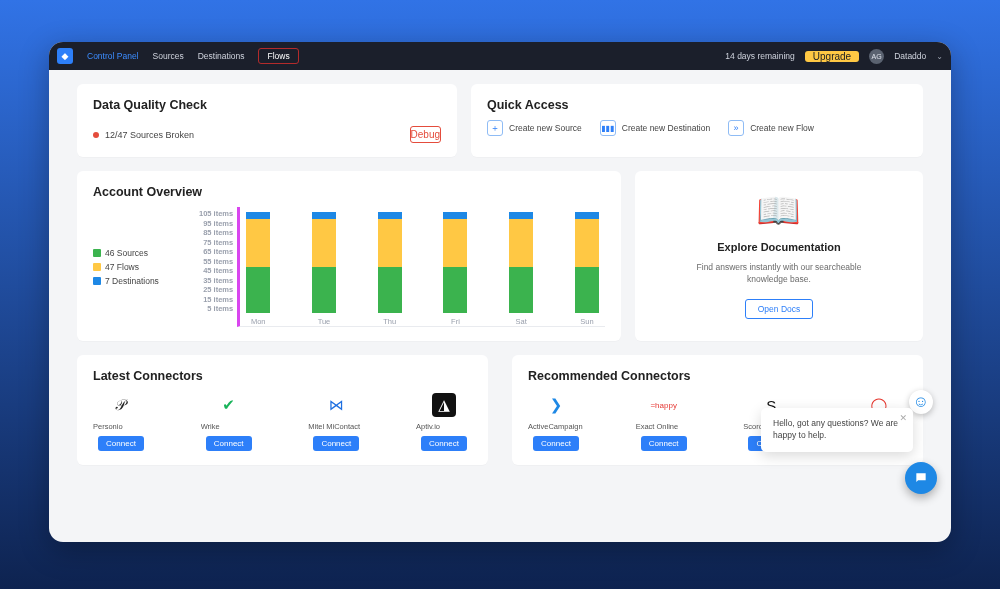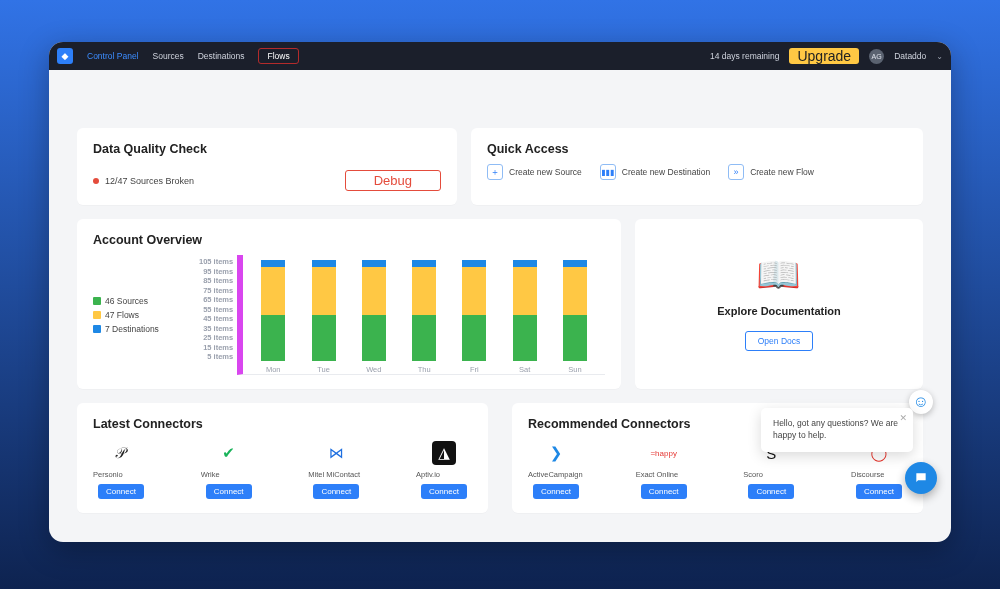--- a/index.html
+++ b/index.html
@@ -40,50 +40,50 @@
   font-size:8.5px;
 }
 .logo-box{width:16px;height:16px;background:#2d7ff9;border-radius:3px;display:flex;align-items:center;justify-content:center;color:#fff;font-size:9px;}
 .nav{display:flex;align-items:center;gap:14px;margin-left:4px;}
 .nav span{cursor:pointer;}
 .nav span.active{color:#3c8dff;text-align:right;}
 .nav span.flagged{
   padding:2px 8px;border:1px solid #b42b2b;border-radius:3px;color:#fff;
 }
 .topbar .spacer{flex:1;}
-.upgrade-btn{background:var(--accent-yellow);color:#222;border:none;border-radius:3px;padding:0 8px;font-size:14px;cursor:pointer;}
+.upgrade-btn{background:var(--accent-yellow);color:#222;border:none;border-radius:3px;padding:0 8px;font-size:10px;cursor:pointer;}
 .avatar{width:15px;height:15px;border-radius:50%;background:#5a6270;color:#dfe3ec;font-size:7px;display:flex;align-items:center;justify-content:center;}
 .chev{font-size:8px;color:#9aa0ad;}
 
-.content{padding:14px 28px 18px 28px;display:flex;flex-direction:column;gap:14px;margin-top:44px;}
+.content{padding:14px 28px 18px 28px;display:flex;flex-direction:column;gap:14px;}
 .row{display:flex;gap:14px;}
 
 .card{background:var(--card-bg);border-radius:6px;padding:14px 16px;box-shadow:0 1px 0 rgba(0,0,0,.02);}
 .card h3{font-size:12.5px;font-weight:600;margin:0 0 8px 0;color:var(--text-dark);}
 
 
 .dq{width:380px;display:flex;flex-direction:column;}
 .dq-body{display:flex;justify-content:space-between;align-items:center;margin-top:6px;}
 .dq-status{display:flex;align-items:center;gap:6px;font-size:9px;color:#444;}
 .dq-dot{width:6px;height:6px;border-radius:50%;background:var(--red);}
-.debug-btn{border:1px solid var(--red);color:var(--red);background:none;font-size:13px;padding:2px 28px;border-radius:3px;cursor:pointer;}
+.debug-btn{border:1px solid var(--red);color:var(--red);background:none;font-size:10px;padding:2px 0;border-radius:3px;cursor:pointer;}
 .qa{flex:1;}
 .qa-body{display:flex;gap:18px;margin-top:8px;}
 .qa-item{display:flex;align-items:center;gap:6px;font-size:8.5px;color:#444;cursor:pointer;}
 .qa-ico{width:16px;height:16px;border:1px solid #8fbcf5;border-radius:3px;display:flex;align-items:center;justify-content:center;color:var(--brand-blue);font-size:9px;}
 
 
 .overview{width:544px;}
 .ov-body{display:flex;margin-top:6px;}
 .legend{display:flex;flex-direction:column;gap:4px;justify-content:center;width:106px;font-size:8.5px;color:#444;}
 .legend .li{display:flex;align-items:center;gap:4px;text-align:center;}
 .sw{width:8px;height:8px;border-radius:1px;}
 .chartarea{flex:1;display:flex;}
 .yaxis{display:flex;flex-direction:column;justify-content:space-between;align-items:flex-end;font-size:7.5px;color:#9aa0ad;padding:2px 4px 14px 0;font-weight:bold;}
-.bars{flex:1;display:flex;align-items:flex-end;justify-content:space-between;padding:0 18px;border-left:6px solid #d946ef;border-bottom:1px solid #e9ebef;height:120px;}
+.bars{flex:1;display:flex;align-items:flex-end;justify-content:space-between;padding:0 6px;border-left:3px solid #d946ef;border-bottom:1px solid #e9ebef;height:120px;}
 .barwrap{display:flex;flex-direction:column;align-items:center;gap:4px;}
 .barwrap .stack{width:24px;height:106px;display:flex;flex-direction:column;justify-content:flex-end;}
 .seg{width:100%;}
 .barwrap .lbl{font-size:7.5px;color:#9aa0ad;}
 
 .docs{flex:1;display:flex;flex-direction:column;align-items:center;justify-content:center;text-align:center;gap:8px;padding:18px 14px;}
 .docs .book{font-size:36px;line-height:1;margin-bottom:4px;}
 .docs h4{margin:0;font-size:11px;font-weight:600;color:#222;text-align:center;}
 .docs p{margin:0;font-size:8.5px;color:var(--text-muted);line-height:1.45;width:170px;}
 .docs button{margin-top:6px;border:1px solid var(--brand-blue);color:var(--brand-blue);background:none;border-radius:3px;font-size:8.5px;padding:4px 12px;cursor:pointer;}
@@ -205,28 +205,20 @@
                     <div class="seg" style="background: rgb(59, 179, 78); height: 43.8095%;"></div>
                   </div>
                   <div class="lbl">Tue</div>
                 </div>
                 <div class="barwrap">
                   <div class="stack">
                     <div class="seg" style="background: rgb(30, 136, 229); height: 6.66667%;"></div>
                     <div class="seg" style="background: rgb(255, 200, 68); height: 44.7619%;"></div>
                     <div class="seg" style="background: rgb(59, 179, 78); height: 43.8095%;"></div>
                   </div>
-                  <div class="lbl">Wed</div>
-                </div>
-                <div class="barwrap">
-                  <div class="stack">
-                    <div class="seg" style="background: rgb(30, 136, 229); height: 6.66667%;"></div>
-                    <div class="seg" style="background: rgb(255, 200, 68); height: 44.7619%;"></div>
-                    <div class="seg" style="background: rgb(59, 179, 78); height: 43.8095%;"></div>
-                  </div>
                   <div class="lbl">Thu</div>
                 </div>
                 <div class="barwrap">
                   <div class="stack">
                     <div class="seg" style="background: rgb(30, 136, 229); height: 6.66667%;"></div>
                     <div class="seg" style="background: rgb(255, 200, 68); height: 44.7619%;"></div>
                     <div class="seg" style="background: rgb(59, 179, 78); height: 43.8095%;"></div>
                   </div>
                   <div class="lbl">Fri</div>
                 </div>
@@ -247,20 +239,21 @@
                   <div class="lbl">Sun</div>
                 </div>
               </div>
           </div>
         </div>
       </div>
 
       <div class="card docs">
         <div class="book">📖</div>
         <h4>Explore Documentation</h4>
+        <p>Find answers instantly with our searcheable knowledge base.</p>
         <button>Open Docs</button>
       </div>
     </div>
 
     <div class="connectors">
       <div class="card conn-card">
         <h3>Latest Connectors</h3>
         <div class="conn-grid" id="latest-grid">
             <div class="conn">
               <div class="ico" style="color: rgb(34, 34, 34); background: transparent;">𝒫</div>

